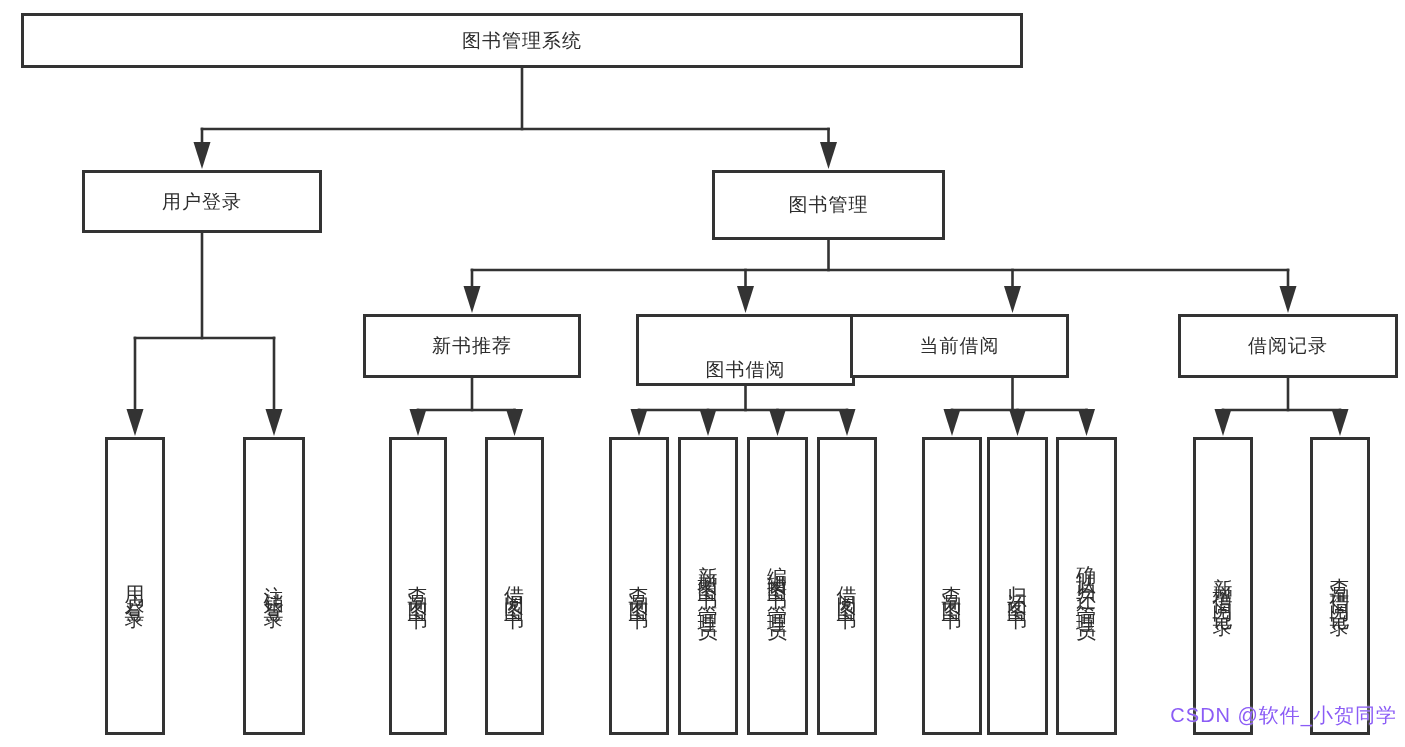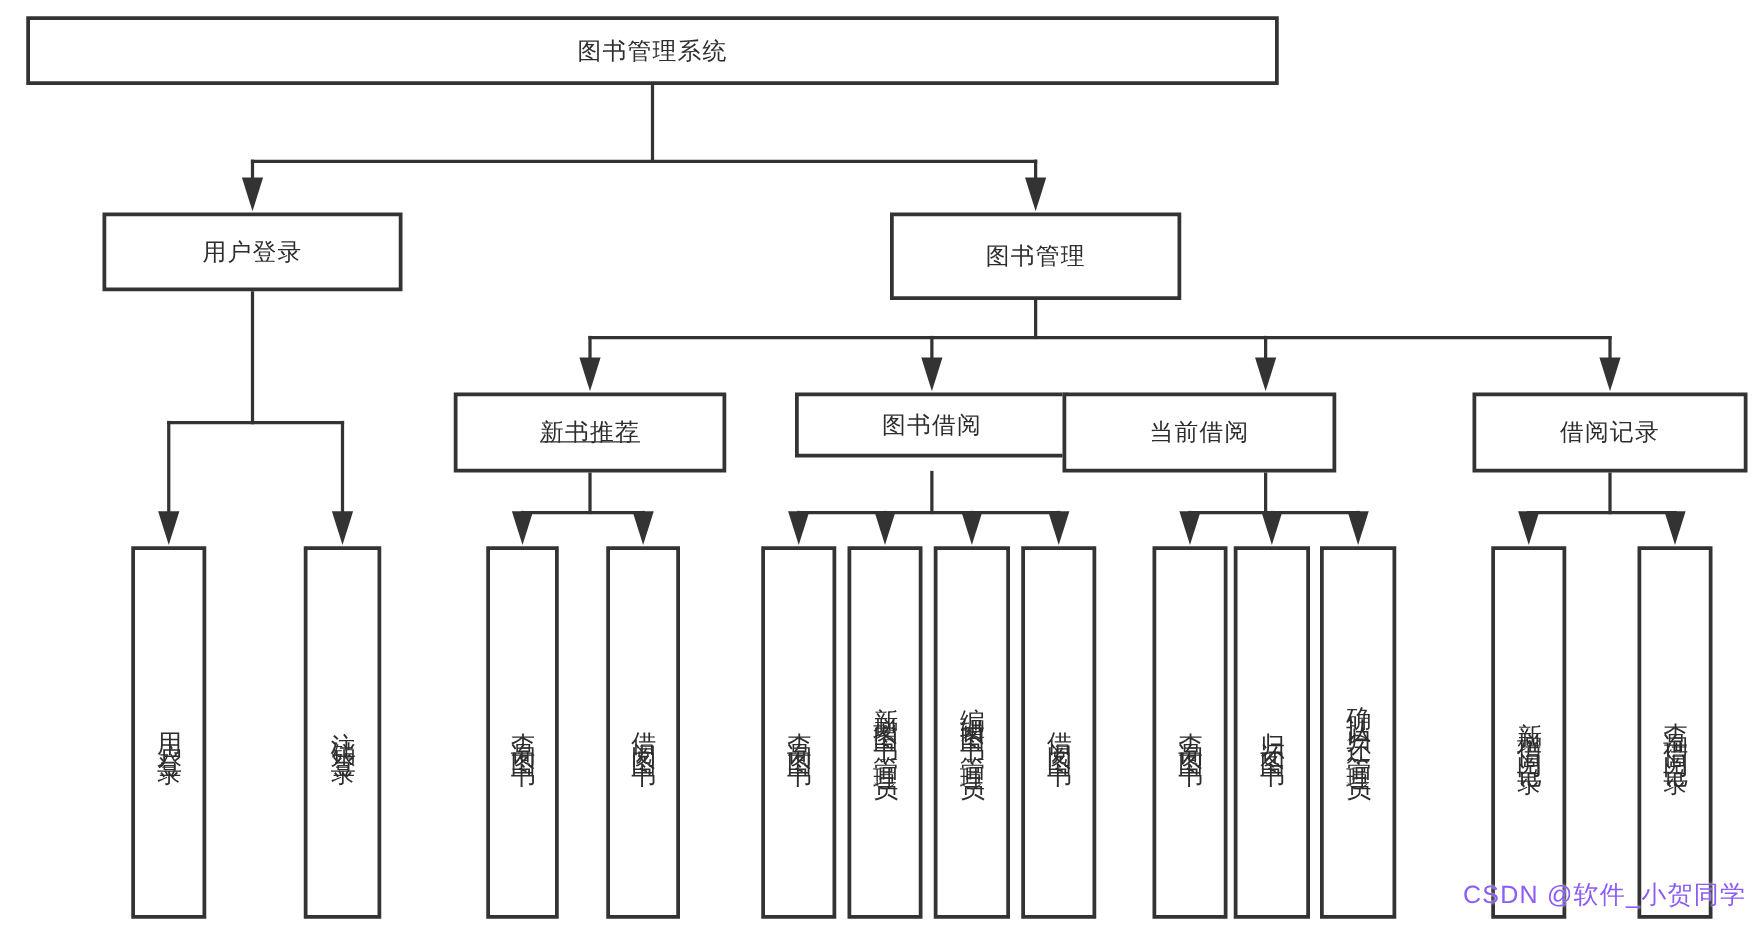--- a/index.html
+++ b/index.html
@@ -125,24 +125,24 @@
       </div>
       <div class="box h" style="left: 712px; top: 170px; width: 233px; height: 70px;">
         <span class="lbl">图书管理</span>
       </div>
       <div class="box v" style="left: 105px; top: 437px; width: 60px; height: 298px;">
         <span class="lbl">用户登录</span>
       </div>
       <div class="box v" style="left: 243px; top: 437px; width: 62px; height: 298px;">
         <span class="lbl">注销登录</span>
       </div>
-      <div class="box h" style="left: 363px; top: 314px; width: 218px; height: 64px; text-decoration: underline;">
+      <div class="box h" style="left: 363px; top: 314px; width: 218px; height: 64px;">
         <span class="lbl">新书推荐</span>
       </div>
-      <div class="box h" style="left: 636px; top: 314px; width: 219px; height: 52px;">
+      <div class="box h" style="left: 636px; top: 314px; width: 219px; height: 72px; align-items: flex-end;">
         <span class="lbl">图书借阅</span>
       </div>
       <div class="box h" style="left: 850px; top: 314px; width: 219px; height: 64px;">
         <span class="lbl">当前借阅</span>
       </div>
       <div class="box h" style="left: 1178px; top: 314px; width: 220px; height: 64px;">
         <span class="lbl">借阅记录</span>
       </div>
       <div class="box v" style="left: 389px; top: 437px; width: 58px; height: 298px;">
         <span class="lbl">查询图书</span>

